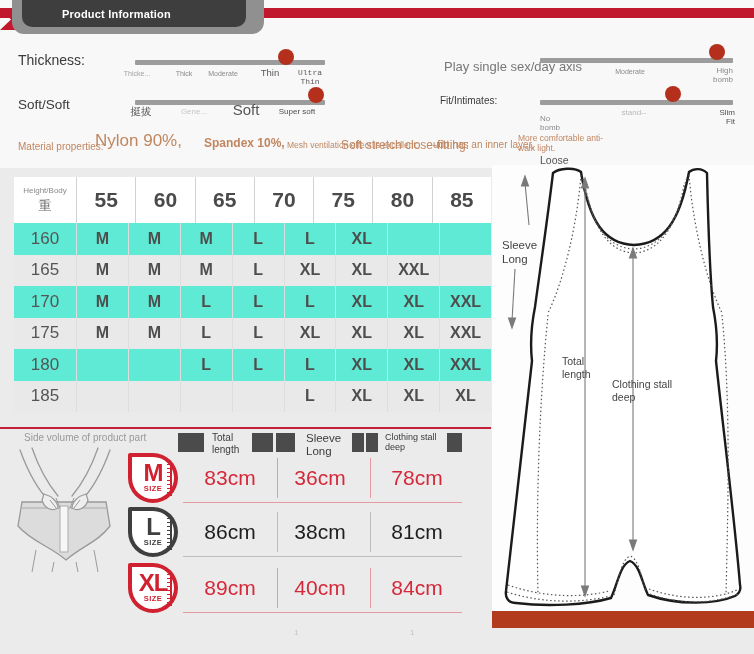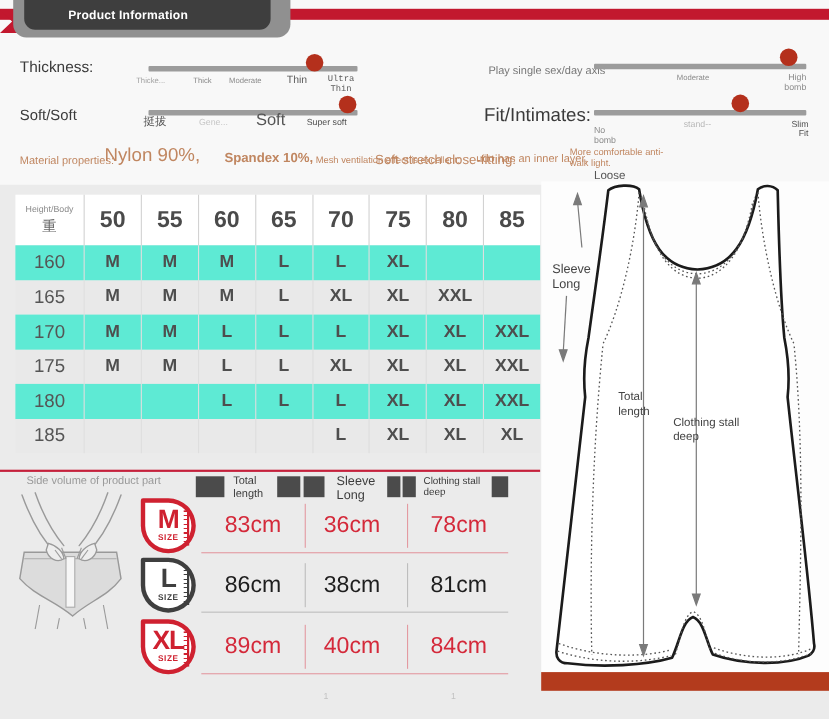--- a/index.html
+++ b/index.html
@@ -16,22 +16,22 @@
                  clip-path:polygon(0 0,100% 0,100% 100%,0 100%,11px 50%); }
   .banner-outer { position:absolute; left:12px; top:0; width:252px; height:34px; background:#909090; border-radius:0 0 12px 12px; }
   .banner-inner { position:absolute; left:22px; top:0; width:224px; height:27px; background:#3e3e3e; border-radius:0 0 10px 10px;
                   display:flex; align-items:center; }
   .banner-inner span { margin-left:40px; color:#ffffff; font-size:11px; font-weight:bold; letter-spacing:.2px; }
 
   
   .slider-label { position:absolute; color:#3a3a3a; }
   .sl-thickness { left:18px; top:52px; font-size:14px; }
   .sl-soft      { left:18px; top:97px; font-size:13.5px; }
-  .sl-elastic   { left:444px; top:59px; font-size:10px; color:#777; }
-  .sl-fit       { left:440px; top:95px; font-size:17px; }
+  .sl-elastic   { left:444px; top:59px; font-size:13px; color:#777; }
+  .sl-fit       { left:440px; top:95px; font-size:10px; }
 
   .bar { position:absolute; height:5px; background:#9c9c9c; border-radius:1px; }
   .bar-1 { left:135px; top:60px;  width:190px; }
   .bar-2 { left:135px; top:100px; width:190px; }
   .bar-3 { left:540px; top:58px;  width:193px; }
   .bar-4 { left:540px; top:100px; width:193px; }
 
   .dot { position:absolute; width:16px; height:16px; border-radius:50%; background:#b4301c; }
   .dot-1 { left:278px; top:49px; }
   .dot-2 { left:308px; top:87px; }
@@ -182,21 +182,20 @@
   <span class="mat mat-strch">Soft stretch close-fitting:</span>
   <span class="mat mat-inner">udo has an inner layer,</span>
   <span class="mat mat-comf">More comfortable anti-walk light.</span>
 
   <div class="size-table">
     <div class="thead">
       <div class="corner">
         <span class="corner-top">Height/Body</span>
         <span class="corner-bottom">重</span>
       </div>
-      <div class="hcell">50</div>
       <div class="hcell">55</div>
       <div class="hcell">60</div>
       <div class="hcell">65</div>
       <div class="hcell">70</div>
       <div class="hcell">75</div>
       <div class="hcell">80</div>
       <div class="hcell">85</div>
     </div>
     <div class="trow lt">
       <div class="rhead">160</div>

